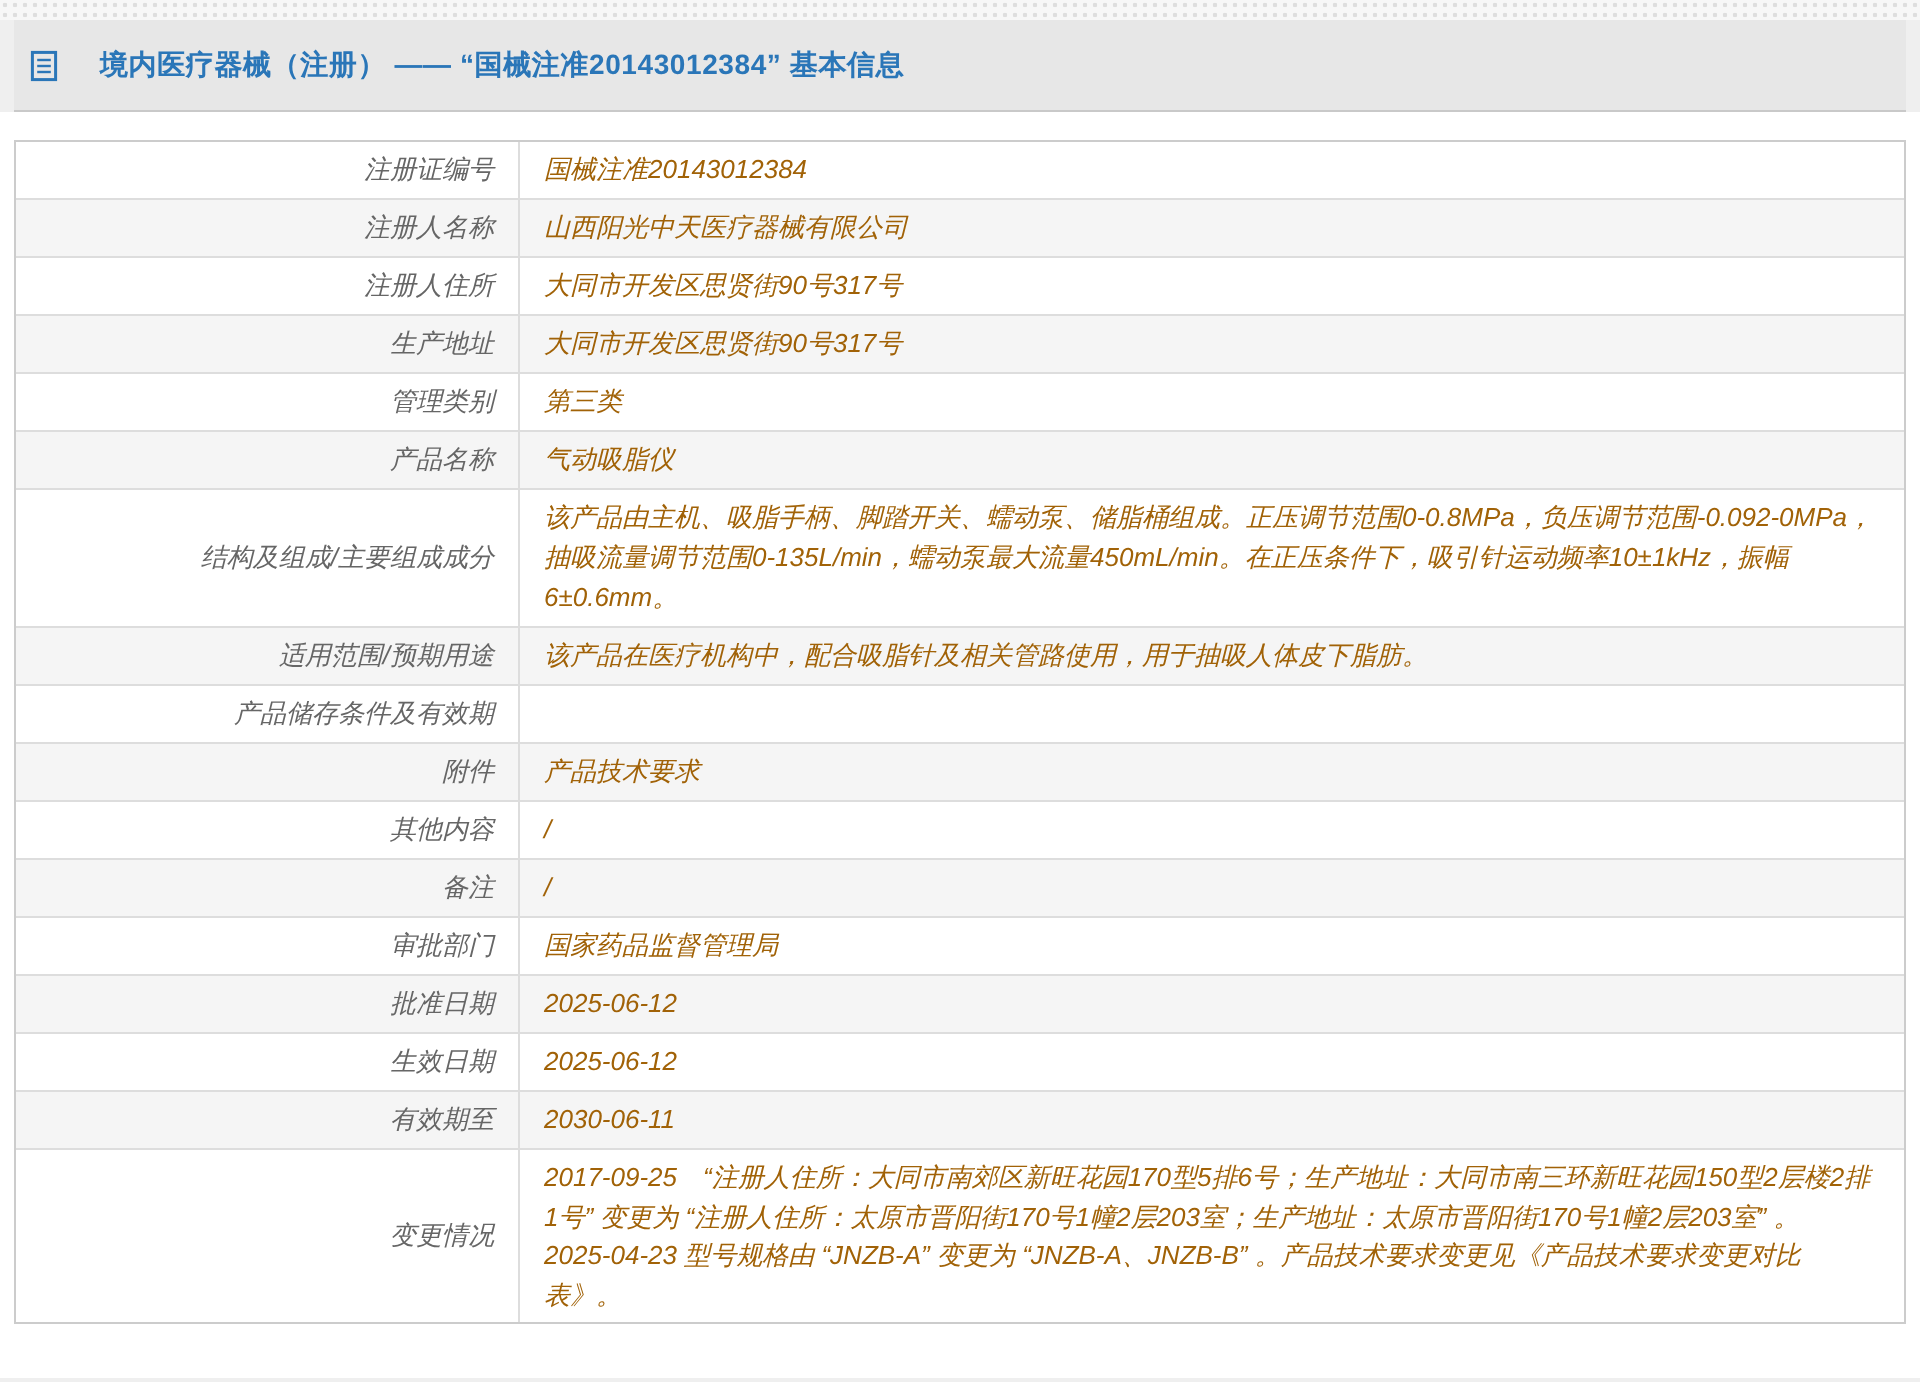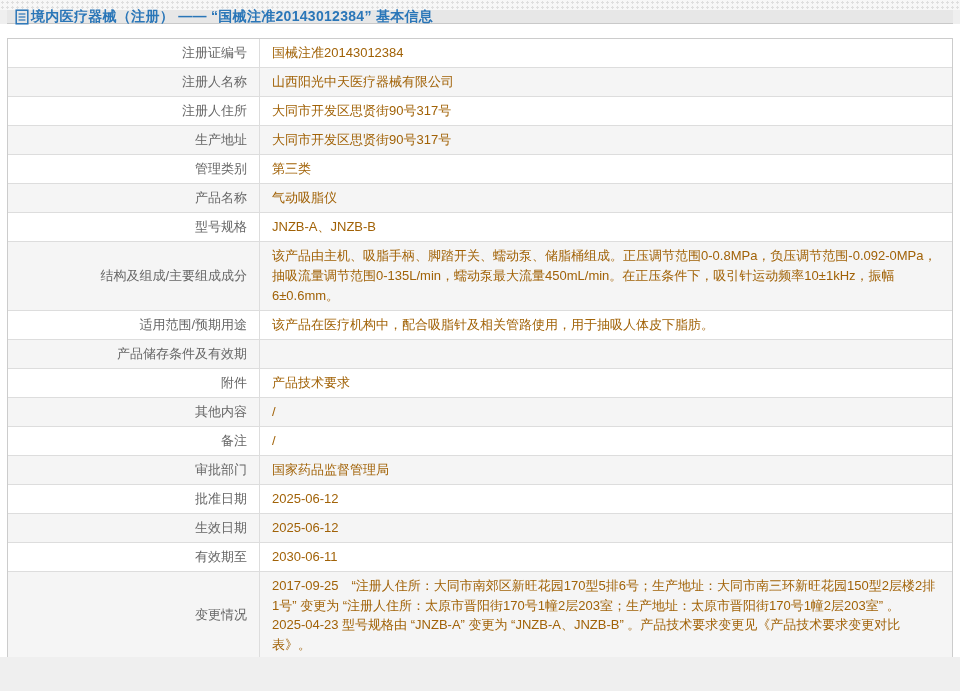--- a/index.html
+++ b/index.html
@@ -8,29 +8,29 @@
     background:#efefef;
     font-family:"Liberation Sans","DejaVu Sans",sans-serif;
   }
   .top-strip{
     height:10px;
     background-color:#f7f7f7;
     background-image:radial-gradient(#dedede 1px, transparent 1.3px);
     background-size:5px 5px;
   }
   .title-bar{
-    margin:0 7px;height:14px;background:#e7e7e7;
+    margin:0 7px;height:46px;background:#e7e7e7;
     border-bottom:1px solid #c9c9c9;
-    display:flex;align-items:center;padding:0 8px;gap:2px;box-sizing:border-box;
+    display:flex;align-items:center;padding:0 8px;gap:21px;box-sizing:border-box;
   }
   .doc-icon{display:inline-flex;align-items:center;}
   .page-title{color:#2a76b8;font-size:14px;font-weight:700;letter-spacing:.3px;}
   .content{
     background:#ffffff;height:633px;box-sizing:border-box;
-    padding:14px 7px 10px;overflow:hidden;
+    padding:14px 7px 10px;overflow:hidden;font-style:italic;
   }
   .info-table{border:1px solid #cccccc;background:#fff;}
   .row{
     display:flex;align-items:stretch;
     border-bottom:1px solid #dddddd;
     font-size:13px;background:#ffffff;
   }
   .row:last-child{border-bottom:none;}
   .row:nth-child(even){background:#f5f5f5;}
   .cell-label{
@@ -109,28 +109,20 @@
       <div class="row">
         <div class="cell-label">
           <span>产品名称</span>
         </div>
         <div class="cell-value">
           <span>气动吸脂仪</span>
         </div>
       </div>
       <div class="row">
         <div class="cell-label">
-          <span>型号规格</span>
-        </div>
-        <div class="cell-value">
-          <span>JNZB-A、JNZB-B</span>
-        </div>
-      </div>
-      <div class="row">
-        <div class="cell-label">
           <span>结构及组成/主要组成成分</span>
         </div>
         <div class="cell-value">
           <span>该产品由主机、吸脂手柄、脚踏开关、蠕动泵、储脂桶组成。正压调节范围0-0.8MPa，负压调节范围-0.092-0MPa，抽吸流量调节范围0-135L/min，蠕动泵最大流量450mL/min。在正压条件下，吸引针运动频率10±1kHz，振幅6±0.6mm。</span>
         </div>
       </div>
       <div class="row">
         <div class="cell-label">
           <span>适用范围/预期用途</span>
         </div>

